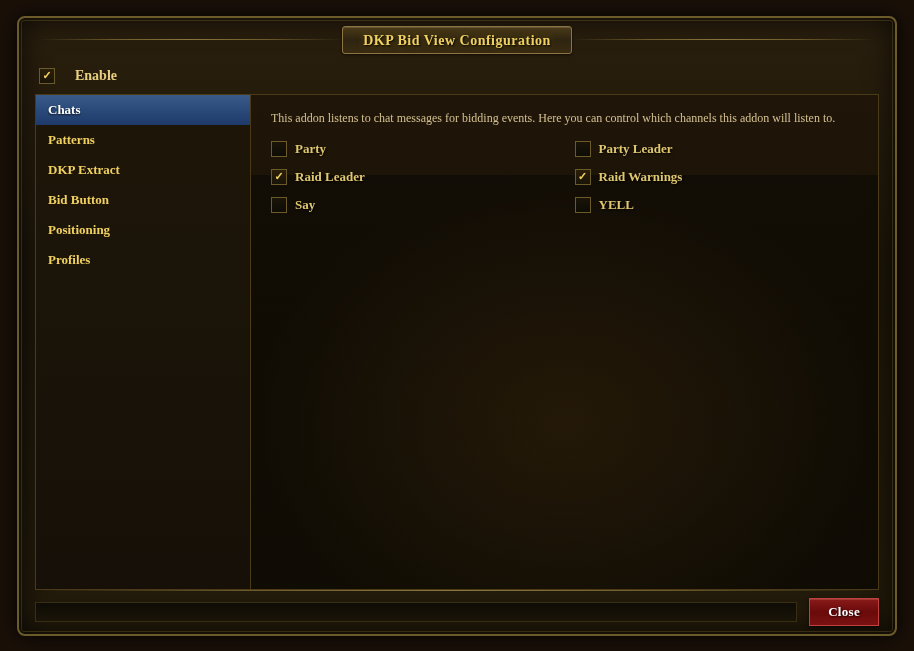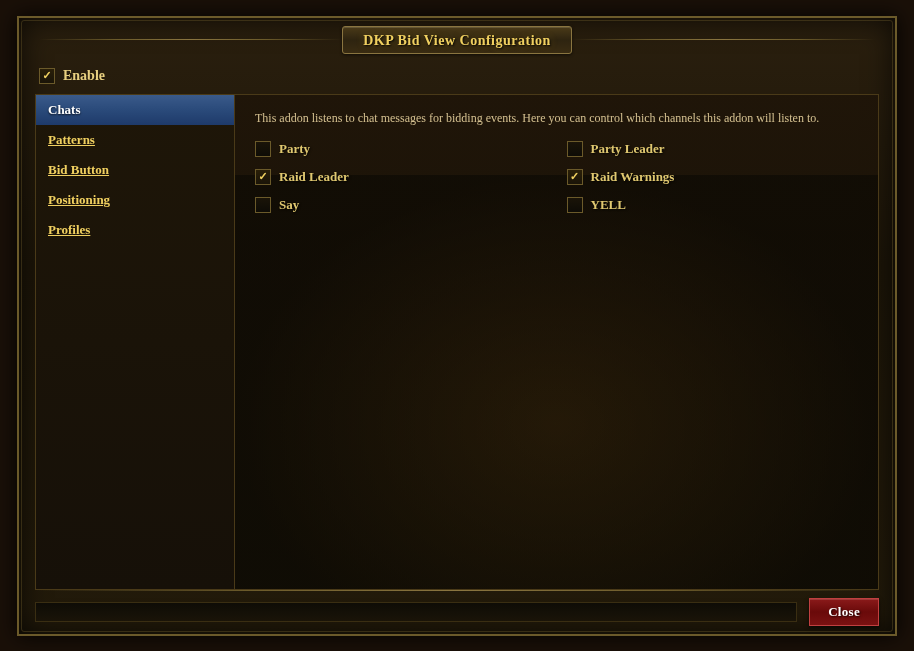--- a/index.html
+++ b/index.html
@@ -13,21 +13,21 @@
       justify-content: center;
       font-family: 'Georgia', serif;
       overflow: hidden;
     }
 
     .window {
       width: 880px;
       height: 620px;
       background: linear-gradient(180deg, #2a1f0e 0%, #1c1508 40%, #221a0a 100%);
       border: 2px solid #6b5a2a;
-      border-radius: 0;
+      border-radius: 8px;
       box-shadow: inset 0 0 30px rgba(0,0,0,0.8), 0 0 20px rgba(0,0,0,0.9);
       position: relative;
       display: flex;
       flex-direction: column;
     }
 
     
     .window::before {
       content: '';
       position: absolute;
@@ -66,41 +66,41 @@
     .title-line {
       flex: 1;
       height: 1px;
       background: linear-gradient(90deg, transparent, #6b5a2a, #8a7540, #6b5a2a, transparent);
     }
 
     .enable-row {
       padding: 6px 20px 10px 20px;
       display: flex;
       align-items: center;
-      gap: 8px;
+      gap: 20px;
       flex-shrink: 0;
     }
 
     .enable-label {
       color: #e8d080;
       font-size: 14px;
       font-weight: bold;
     }
 
     .main-content {
       display: flex;
       flex: 1;
       margin: 0 16px;
       gap: 0;
       overflow: hidden;
       min-height: 0;
     }
 
     .sidebar {
-      width: 200px;
+      width: 216px;
       flex-shrink: 0;
       background: linear-gradient(180deg, #1e1608 0%, #161008 100%);
       border: 1px solid #4a3a18;
       display: flex;
       flex-direction: column;
     }
 
     .sidebar-item {
       padding: 7px 12px;
       cursor: pointer;
@@ -109,21 +109,20 @@
     }
 
     .sidebar-item.active {
       background: linear-gradient(180deg, #3a5a8a 0%, #2a4a7a 50%, #1e3a6a 100%);
       color: #ffffff;
       text-shadow: 0 1px 2px rgba(0,0,0,0.8);
     }
 
     .sidebar-item:not(.active) {
       color: #f0d060;
-      text-decoration: underline;
     }
 
     .content-panel {
       flex: 1;
       background: linear-gradient(180deg, rgba(30,20,8,0.85) 0%, rgba(20,15,5,0.7) 100%);
       border: 1px solid #4a3a18;
       border-left: none;
       padding: 14px 20px;
       overflow: hidden;
       position: relative;
@@ -253,20 +252,23 @@
   <div class="main-content">
 
     <div class="sidebar">
       <div class="sidebar-item active">
         <span>Chats</span>
       </div>
       <div class="sidebar-item">
         <span>Patterns</span>
       </div>
       <div class="sidebar-item">
+        <span>DKP Extract</span>
+      </div>
+      <div class="sidebar-item">
         <span>Bid Button</span>
       </div>
       <div class="sidebar-item">
         <span>Positioning</span>
       </div>
       <div class="sidebar-item">
         <span>Profiles</span>
       </div>
     </div>
 

